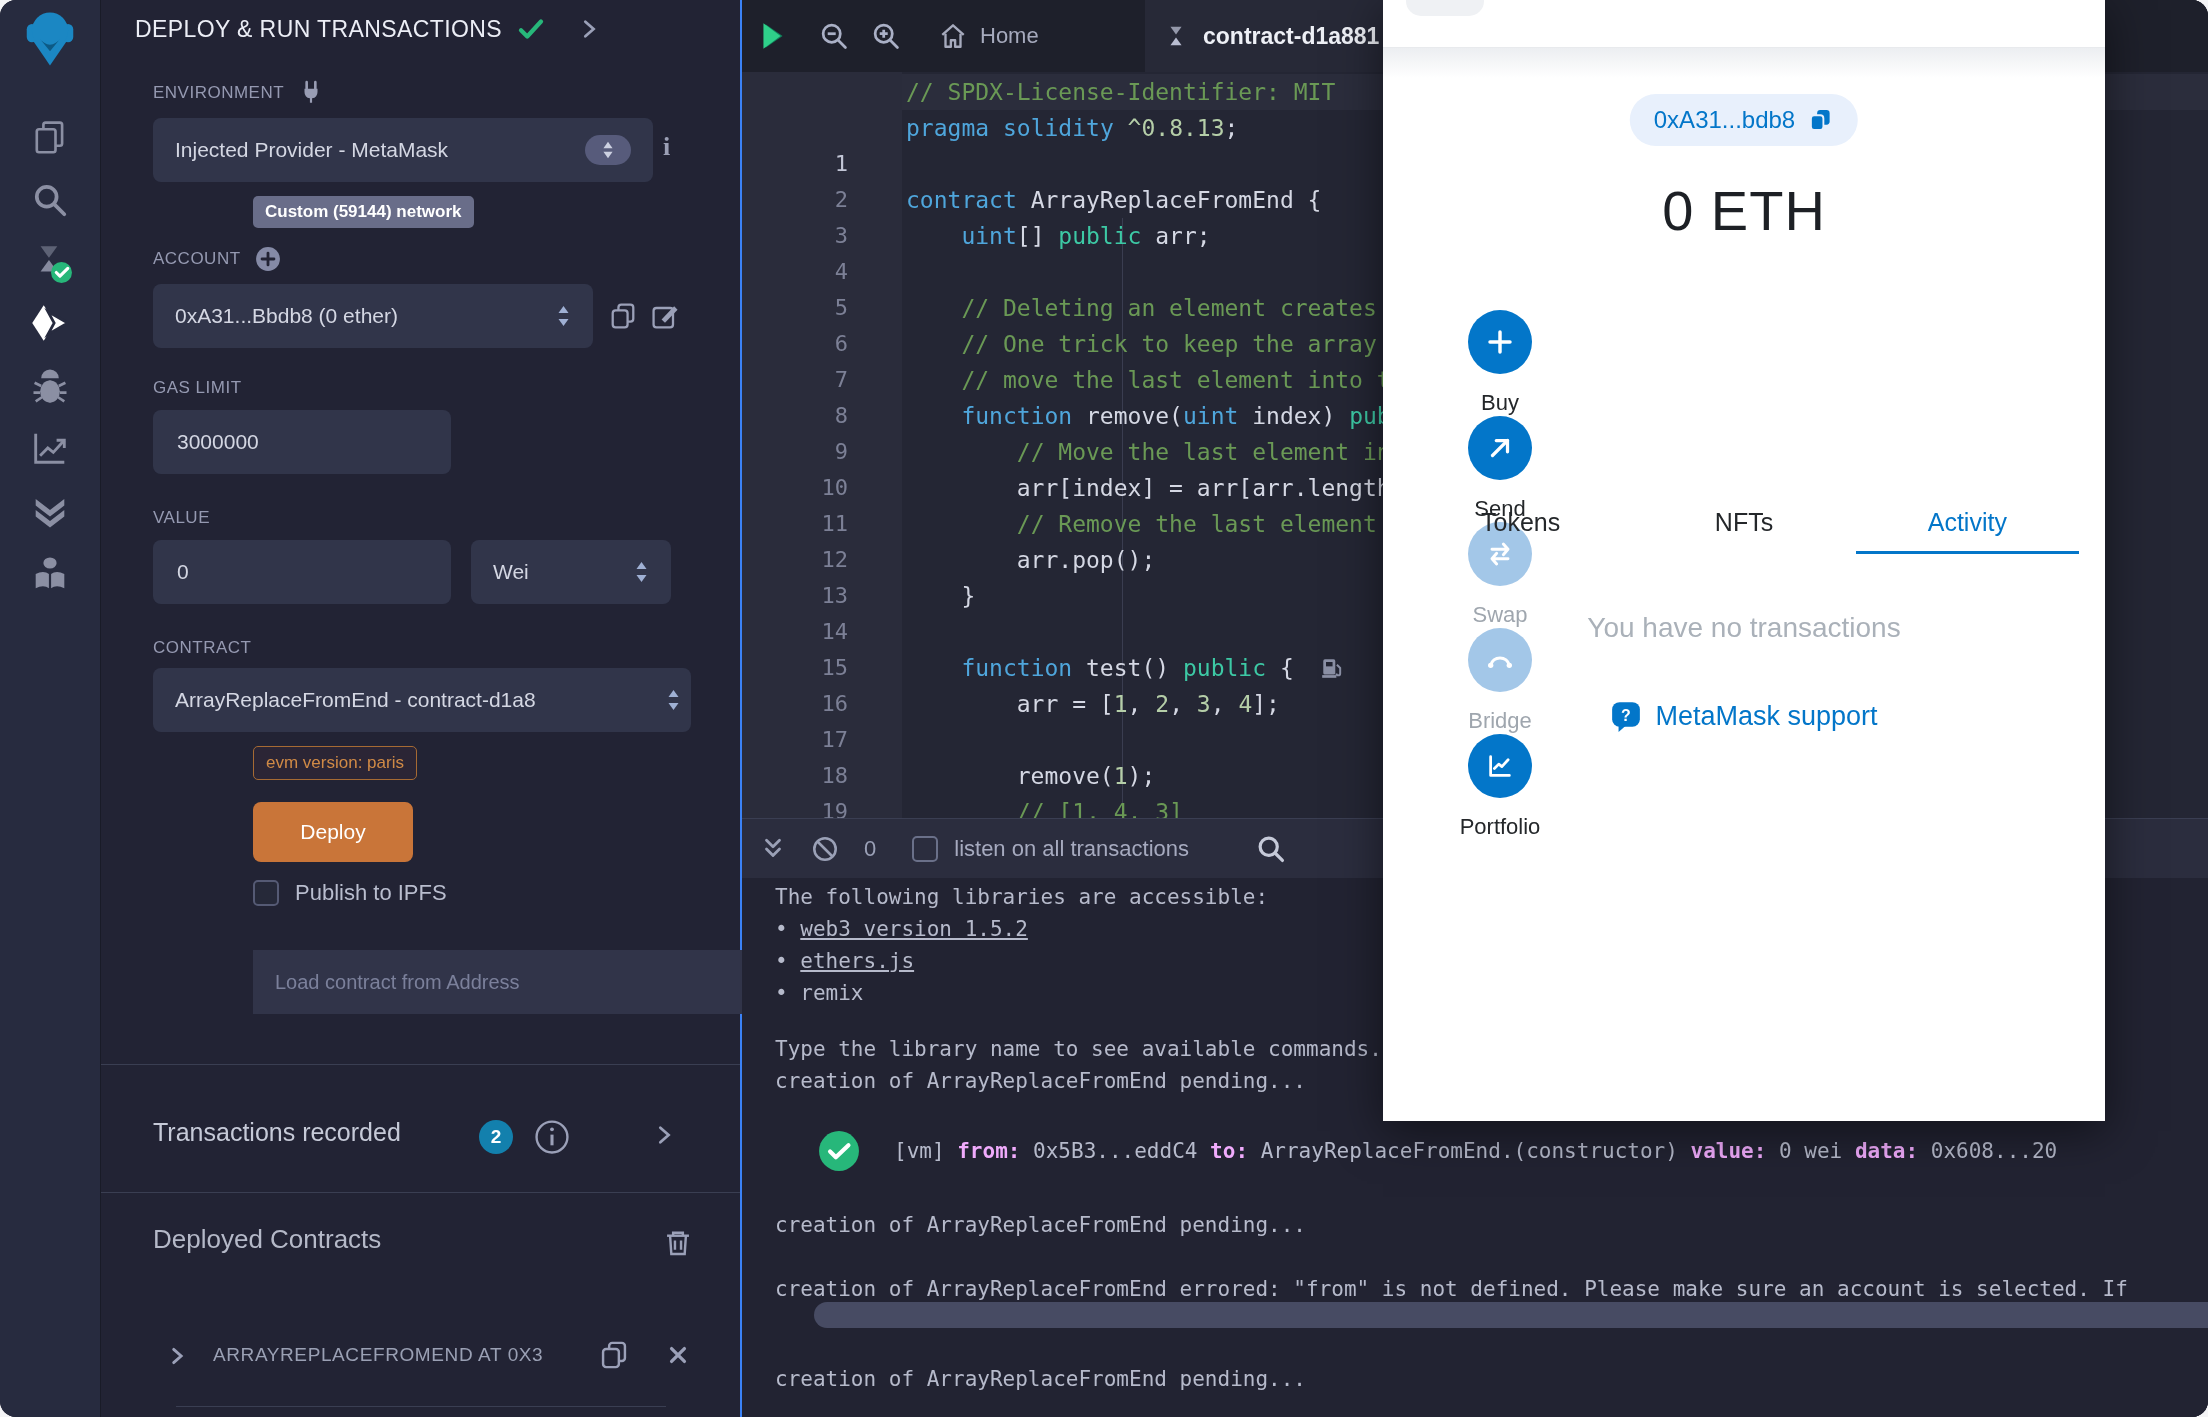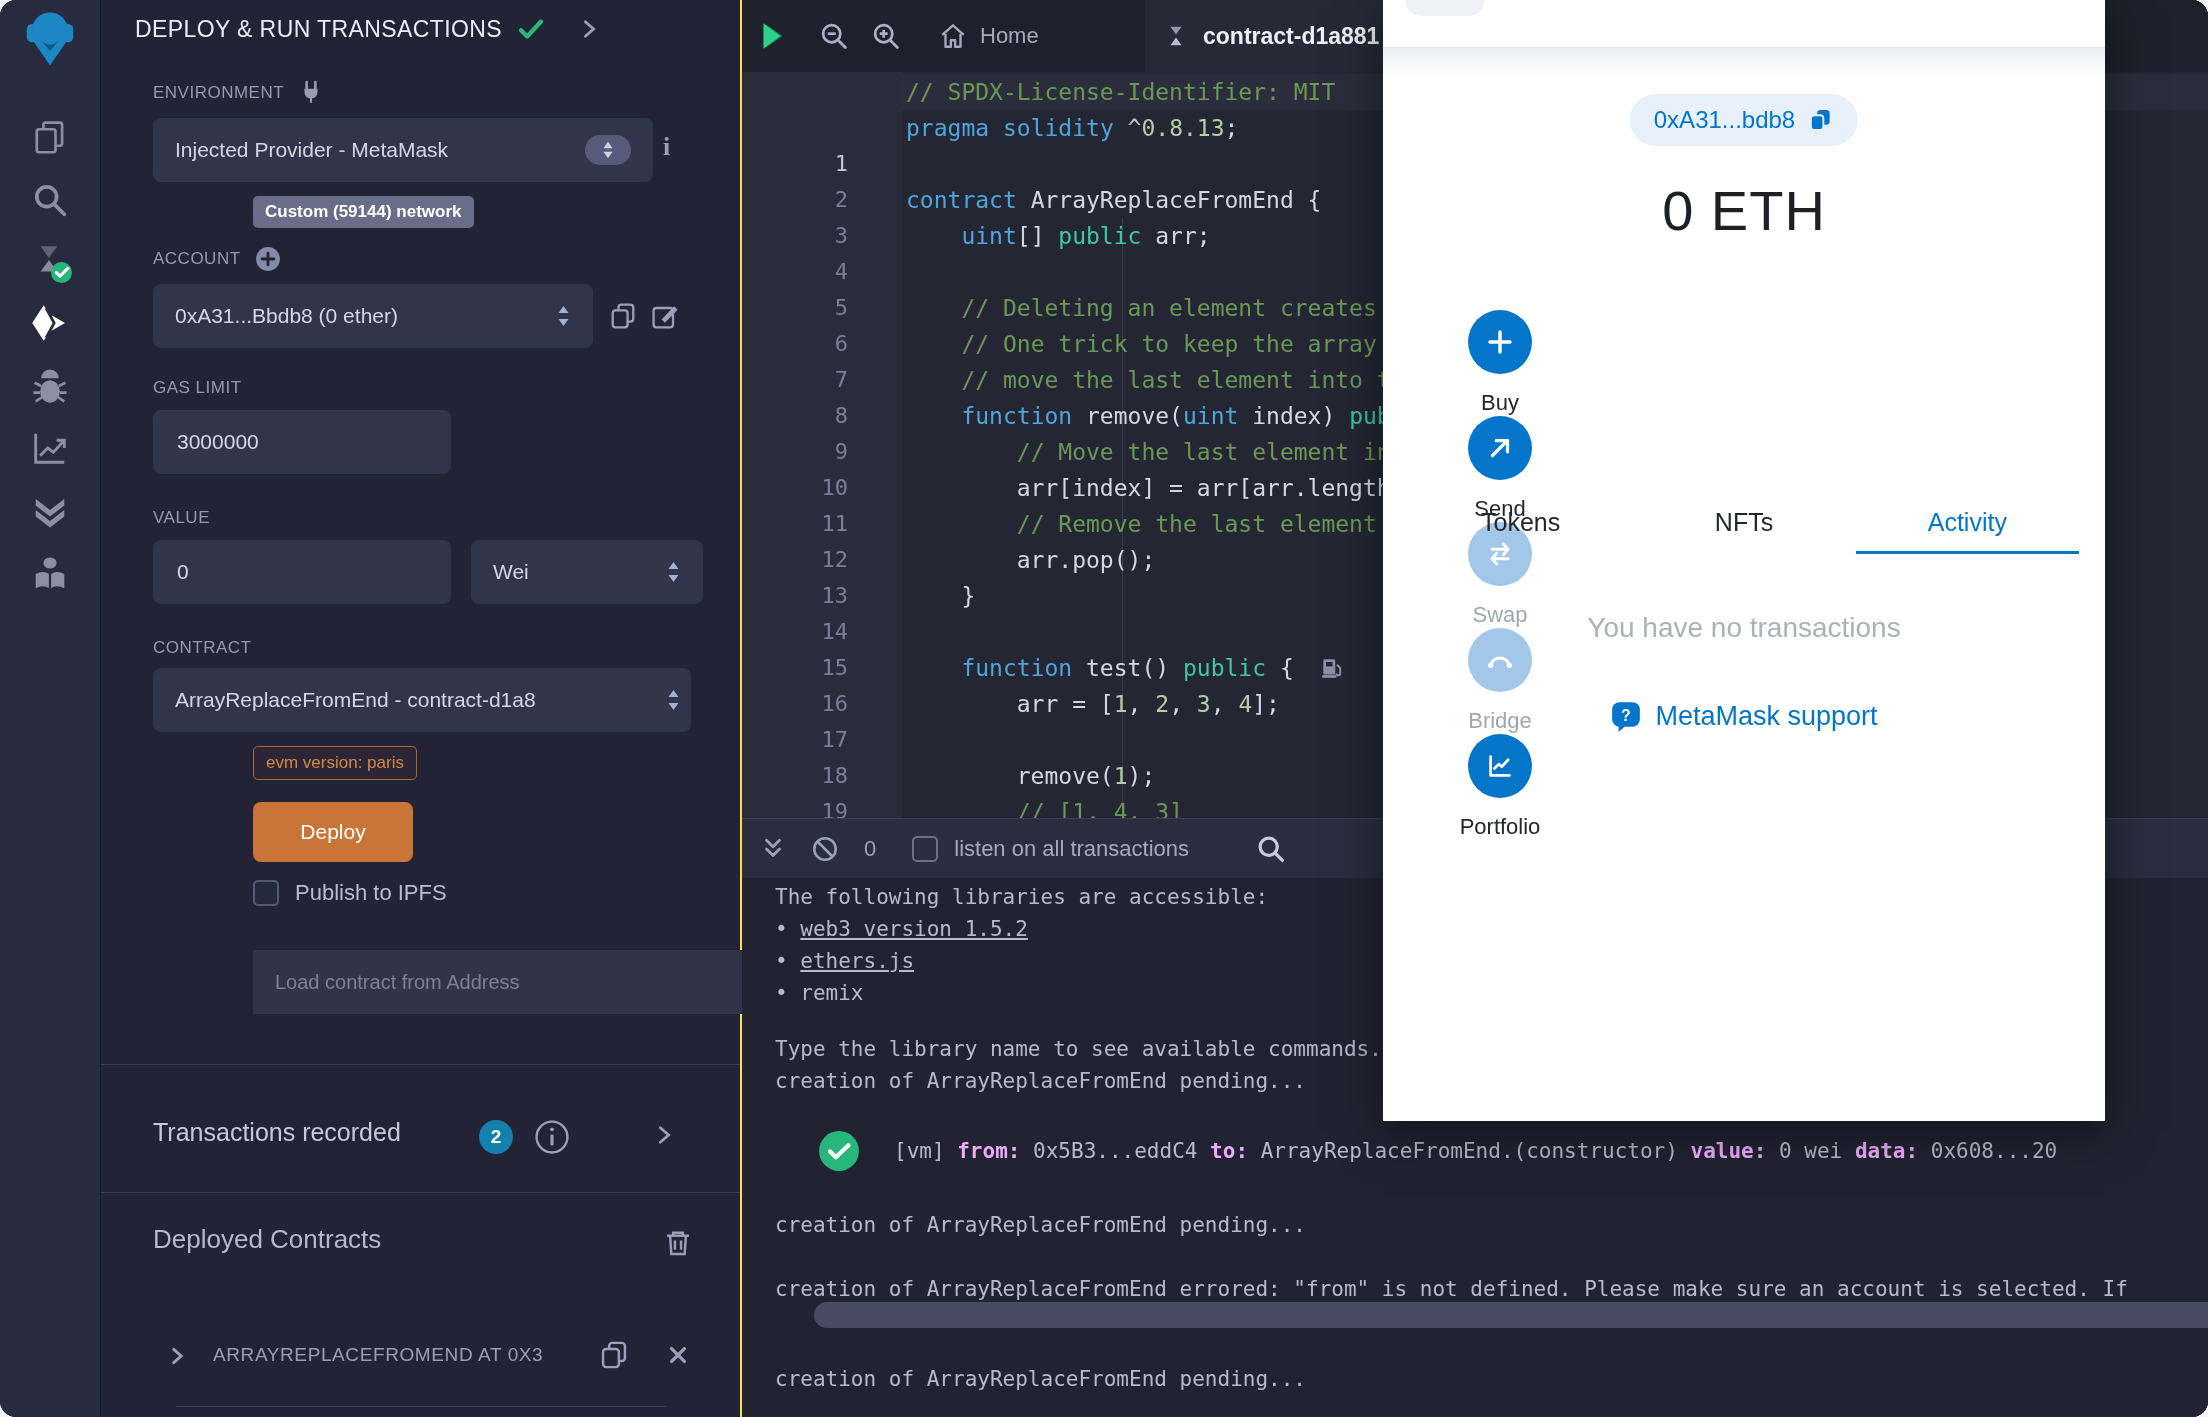--- a/index.html
+++ b/index.html
@@ -2,21 +2,21 @@
 <html><head>
 <meta charset="utf-8">
 <style>
   html,body{margin:0;padding:0;background:#f4f4f6;font-family:"Liberation Sans",sans-serif;}
   .app{position:relative;width:2208px;height:1417px;background:#222334;border-radius:16px;overflow:hidden;}
   svg{display:block;}
   
   .rail{position:absolute;left:0;top:0;width:100px;height:1417px;background:#272b3f;border-right:1px solid #191b27;}
   .rail-item{position:absolute;left:0;width:100px;display:flex;justify-content:center;}
   
-  .panel{position:absolute;left:101px;top:0;width:639px;height:1417px;background:#222334;border-right:2px solid #fde047;}
+  .panel{position:absolute;left:101px;top:0;width:639px;height:1417px;background:#222334;border-right:2px solid #3b82f6;}
   .panel-title-row{position:absolute;left:34px;top:14px;display:flex;align-items:center;gap:14px;}
   .panel-title{color:#eceef6;font-size:23px;letter-spacing:.4px;}
   .plabel{position:absolute;display:flex;align-items:center;gap:14px;color:#9599b1;font-size:17px;letter-spacing:.5px;}
   .pselect,.pinput{position:absolute;background:#31354a;border-radius:8px;height:64px;display:flex;align-items:center;color:#d4d7e3;font-size:21px;box-sizing:border-box;padding:0 22px;}
   .pinput input{background:transparent;border:none;outline:none;color:#d4d7e3;font-size:21px;width:100%;font-family:"Liberation Sans",sans-serif;}
   .sort-tris{margin-left:auto;}
   .sort-pill{margin-left:auto;width:46px;height:30px;border-radius:15px;background:#575b7b;display:flex;align-items:center;justify-content:center;}
   .badge-net{position:absolute;left:152px;top:196px;height:32px;background:#696d89;border-radius:5px;color:#fff;font-size:17px;font-weight:bold;display:inline-flex;align-items:center;padding:0 12px;}
   .badge-evm{position:absolute;left:152px;top:746px;height:32px;border:1px solid #a66a33;border-radius:5px;color:#d08a46;font-size:17px;display:inline-flex;align-items:center;padding:0 12px;background:#2b2535;}
   .btn-deploy{position:absolute;left:152px;top:802px;width:160px;height:60px;background:#C97539;border:none;border-radius:8px;color:#fff;font-size:21px;font-family:"Liberation Sans",sans-serif;cursor:pointer;}
@@ -227,21 +227,21 @@
     <div class="pinput" style="left:52px;top:410px;width:298px">
       <input value="3000000" style="">
     </div>
 
     <div class="plabel" style="left:52px;top:508px">
         <span>VALUE</span>
       </div>
     <div class="pinput" style="left:52px;top:540px;width:298px">
       <input value="0" style="">
     </div>
-    <div class="pselect" style="left:370px;top:540px;width:232px">
+    <div class="pselect" style="left:370px;top:540px;width:200px">
       <span>Wei</span>
       <span class="sort-tris">
         <svg width="15" height="24" viewBox="0 0 14 24" fill="#9fb0d4">
             <path d="M7 2l5 7H2z"></path>
             <path d="M7 22l5-7H2z"></path>
           </svg>
       </span>
     </div>
 
     <div class="plabel" style="left:52px;top:638px">

